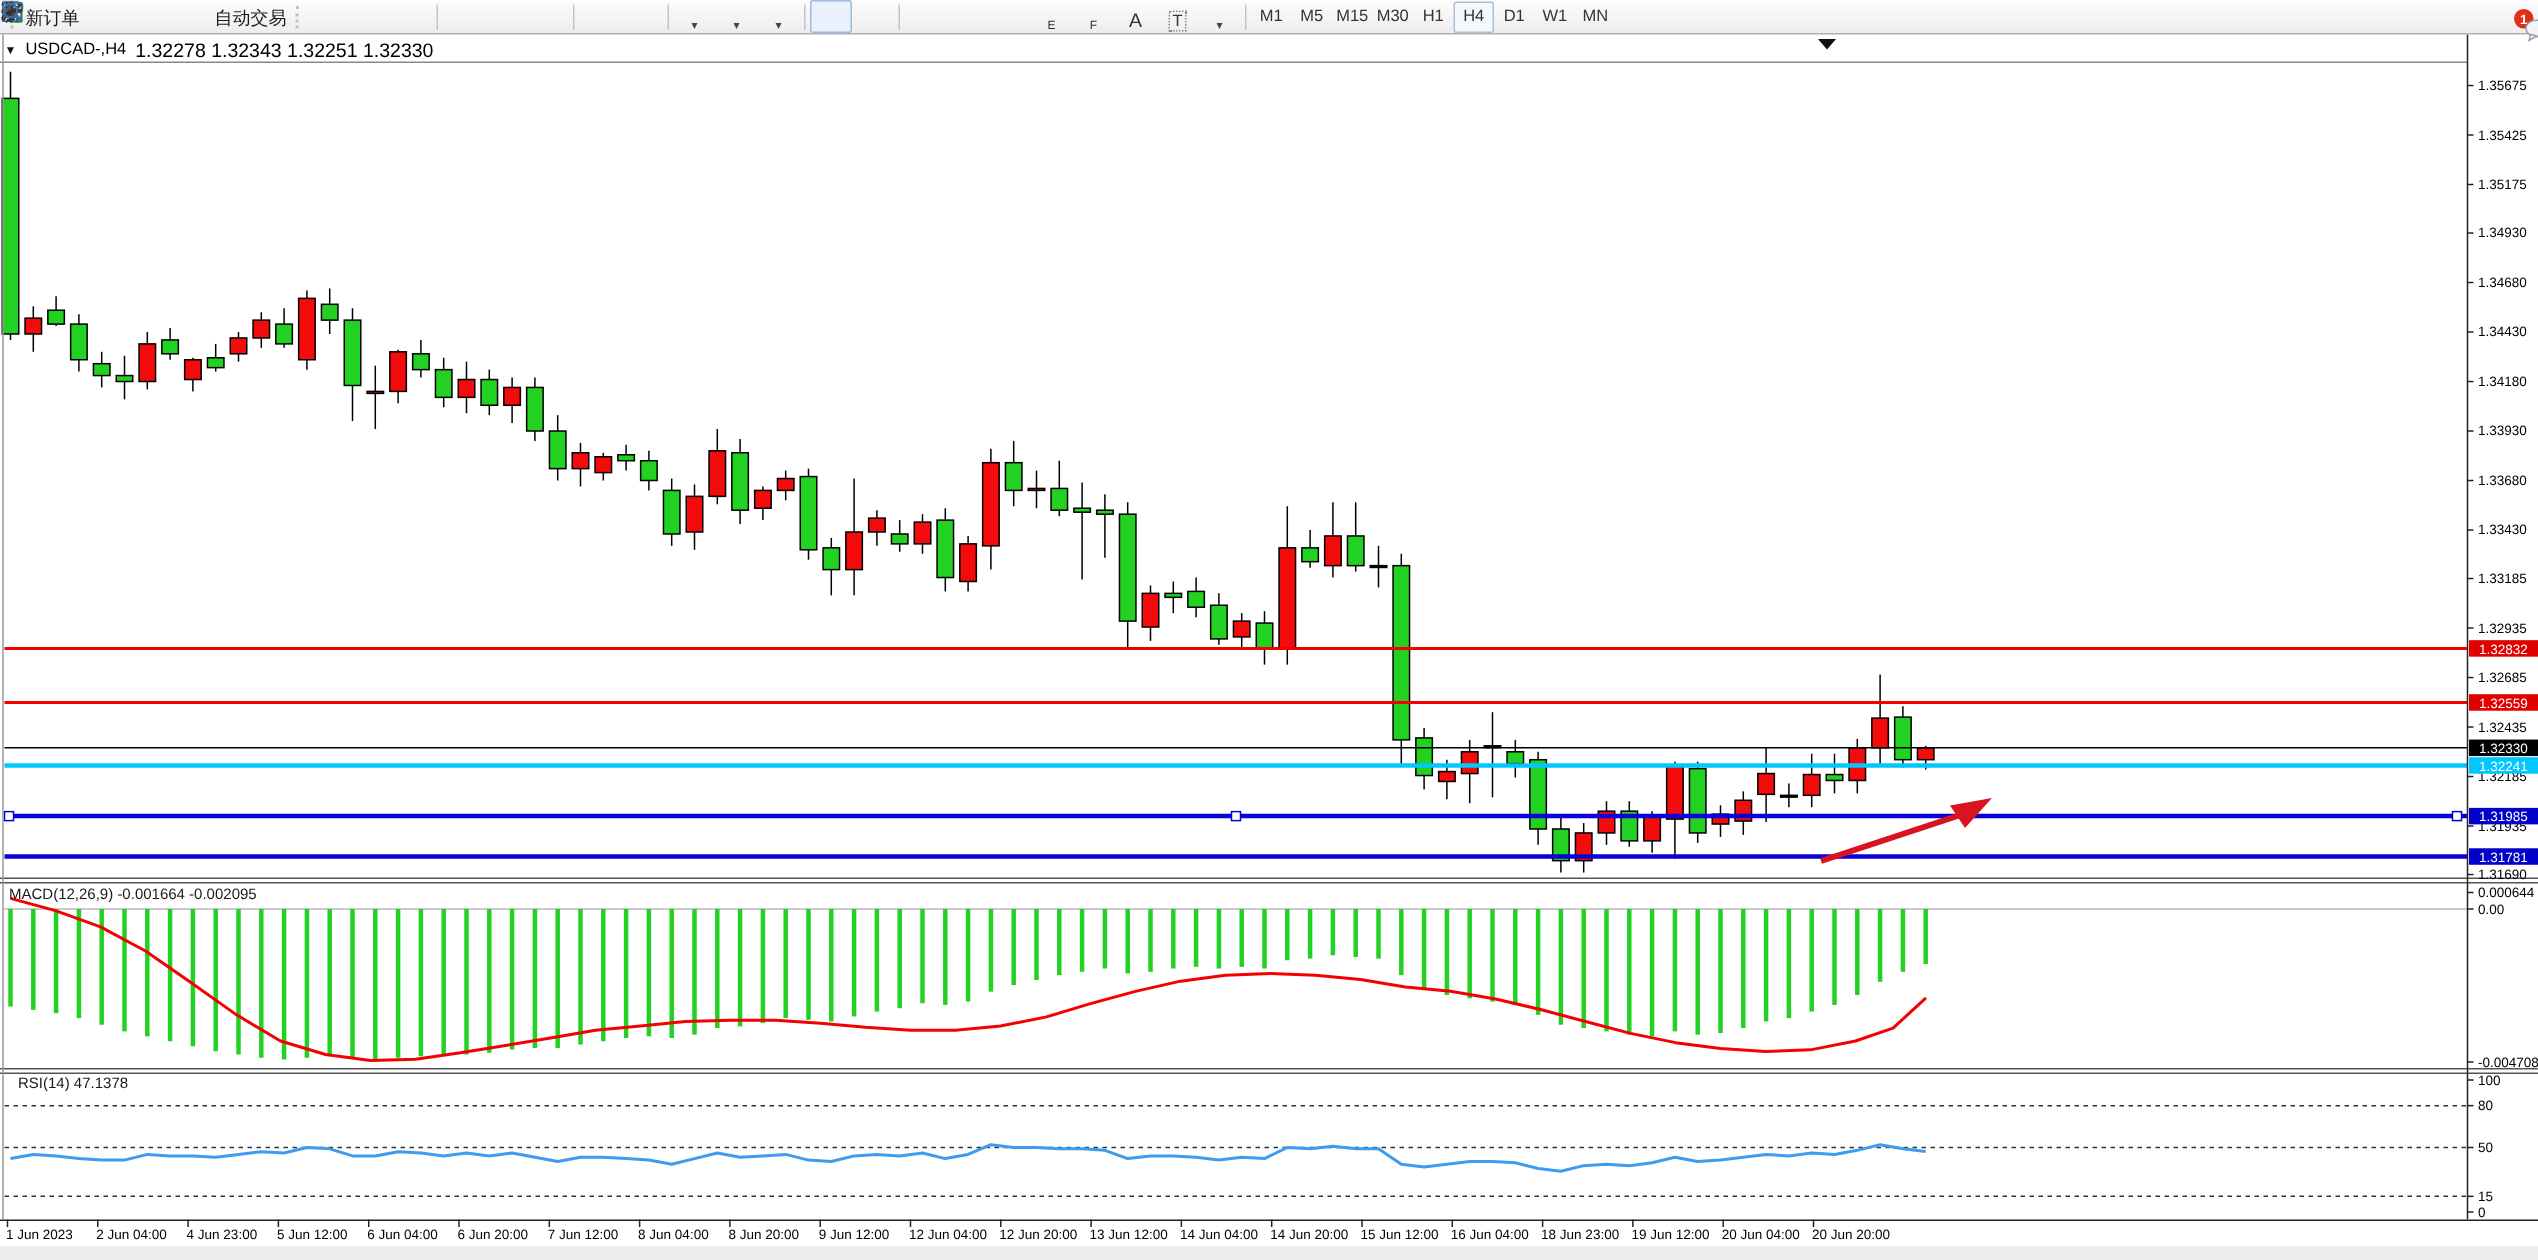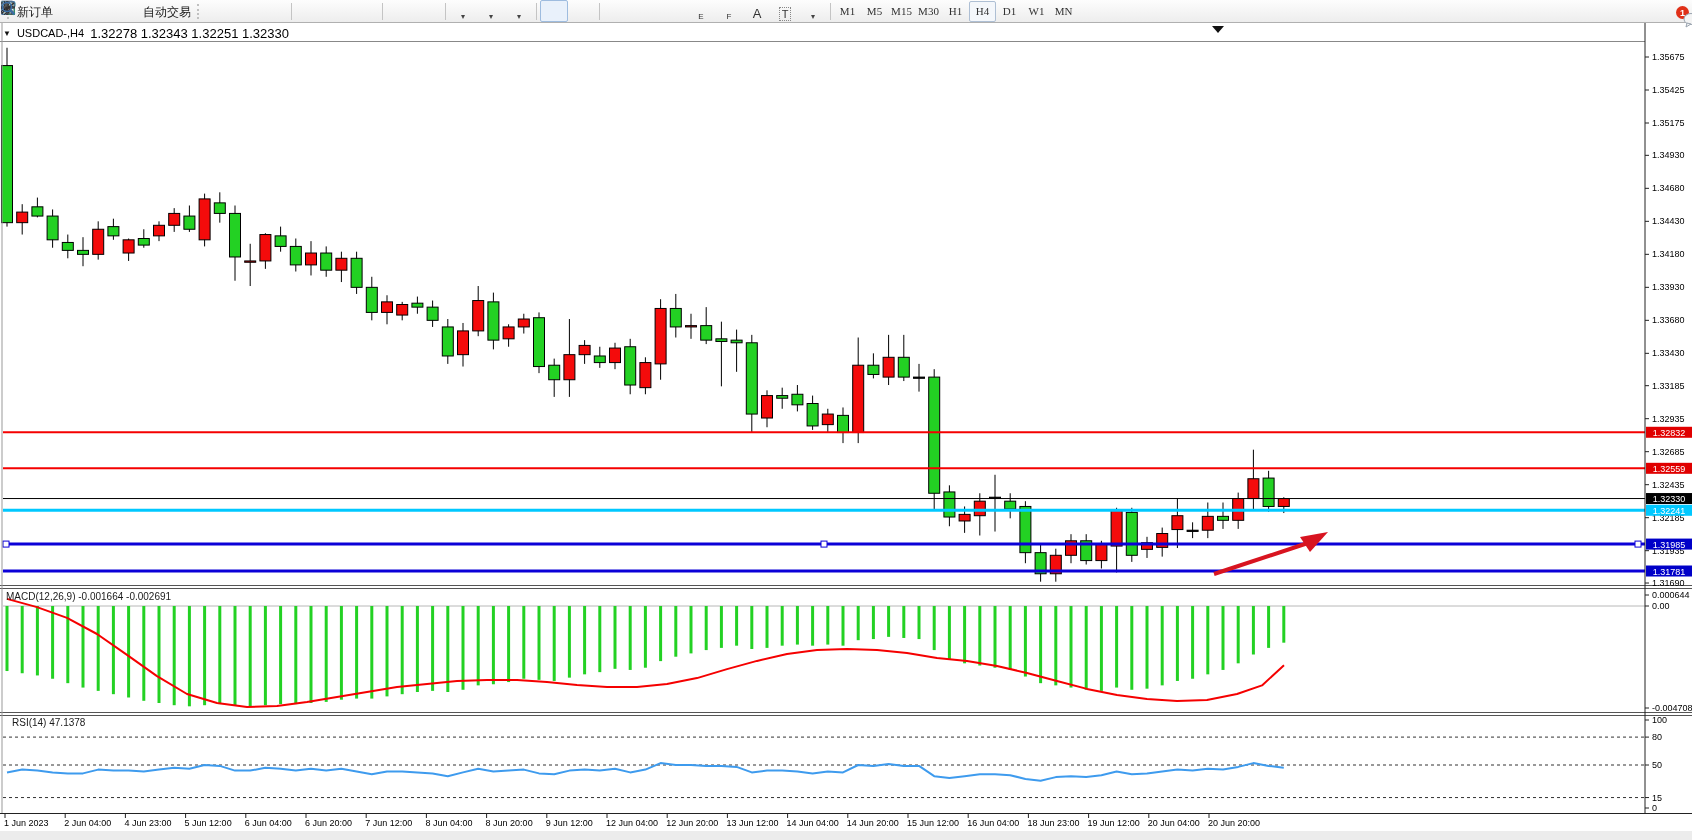--- a/index.html
+++ b/index.html
@@ -9,21 +9,21 @@
   #toolbar{position:absolute;left:0;top:0;width:1692px;height:23px;
     display:flex;align-items:center;padding:0 4px;box-sizing:border-box;
     background:linear-gradient(#fdfdfd,#ededed);border-bottom:1px solid #b0b0b0;z-index:5;}
   .tbtn{height:20px;min-width:22px;padding:0 2px;display:inline-flex;align-items:flex-end;justify-content:center;
     border:1px solid transparent;border-radius:2px;gap:2px;cursor:default;}
   .tbtn.active{border-color:#9ebcdf;background:#e9f1fb;}
   .tlabel{font-size:12px;color:#1a1a1a;white-space:nowrap;}
   .sep{width:1px;height:17px;background:#c4c4c4;margin:0 3px;flex:0 0 auto;}
   .grip{width:2px;height:15px;border-left:2px dotted #c0c0c0;margin:0 3px;flex:0 0 auto;}
   .caret{font-size:8px;color:#444;line-height:1;}
-  #tf-group{display:flex;align-items:center;font-family:Liberation Serif, serif;}
+  #tf-group{display:flex;align-items:center;}
   .tfbtn{height:19px;min-width:25px;display:inline-flex;align-items:center;justify-content:center;
     font-size:11px;color:#333;border:1px solid transparent;border-radius:2px;}
   .tfbtn.active{border-color:#aebfd4;background:#f4f7fb;text-align:center;}
   #right-cluster{margin-left:auto;display:flex;align-items:center;gap:6px;padding-right:6px;}
   #chat-badge{position:absolute;top:-5px;right:-7px;background:#e03018;color:#fff;border-radius:8px;
     font-size:9px;min-width:13px;height:13px;display:flex;align-items:center;justify-content:center;font-weight:bold;}
   
   #chart-header{position:absolute;left:3px;top:25px;height:16px;display:flex;align-items:center;gap:6px;z-index:4;}
   #chart-header .tri{font-size:8px;color:#111;}
   #chart-header .sym{font-size:11px;color:#000;}
@@ -254,21 +254,21 @@
   </div>
 
   <div id="chart-header">
     <span class="tri">▼</span>
     <span class="sym">USDCAD-,H4</span>
     <span class="ohlc">1.32278 1.32343 1.32251 1.32330</span>
   </div>
 
   <div id="macd-label" class="panel-label">
     <span>MACD(12,26,9)</span>
-    <span>-0.001664 -0.002691</span>
+    <span>-0.001664 -0.002095</span>
   </div>
   <div id="rsi-label" class="panel-label">
     <span>RSI(14)</span>
     <span>47.1378</span>
   </div>
 
   <svg id="chart-svg" width="1692" height="840">
       <rect x="0" y="23" width="1692" height="809" fill="#ffffff"></rect>
       <rect x="0" y="831" width="1692" height="9" fill="#ececec"></rect>
       <g>

